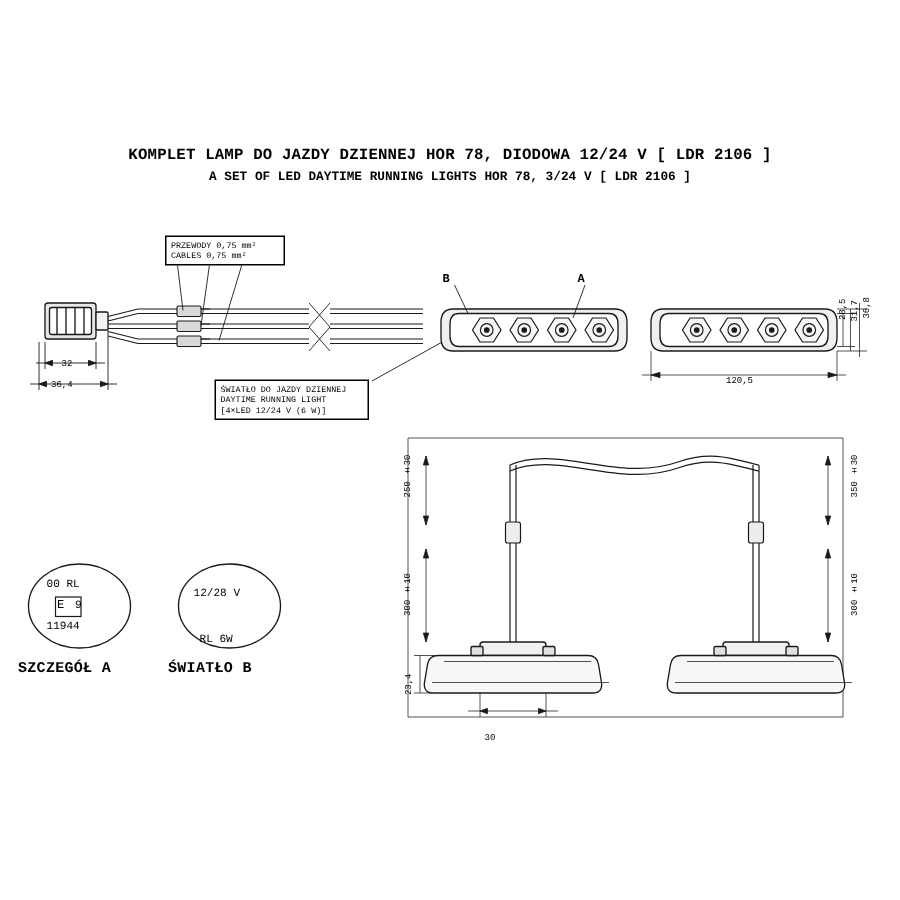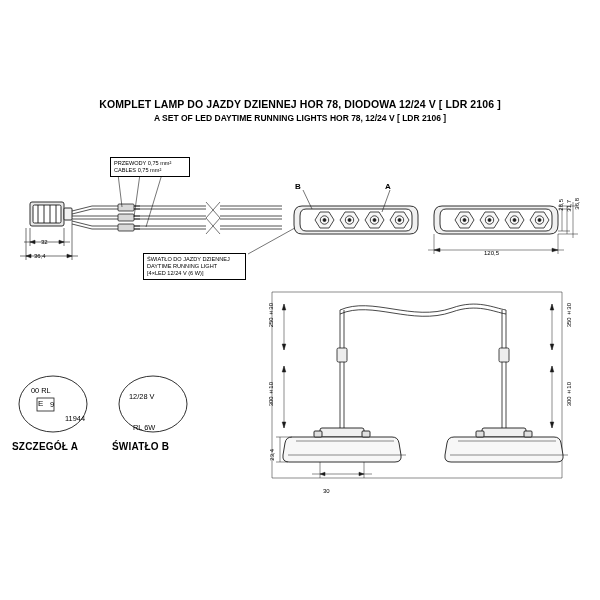--- a/index.html
+++ b/index.html
@@ -5,21 +5,21 @@
   html, body {
     margin: 0;
     padding: 0;
     background: #ffffff;
   }
   #page {
     position: relative;
     width: 600px;
     height: 600px;
     background: #ffffff;
-    font-family: Liberation Sans, sans-serif;
+    font-family: Liberation Mono, monospace;
     color: #000000;
     overflow: hidden;
   }
   .abs { position: absolute; }
   .ttl1 {
     left: 0; right: 0; top: 98px;
     text-align: center;
     font-size: 10.5px;
     font-weight: bold;
     letter-spacing: 0.1px;
@@ -47,21 +47,21 @@
   .lbl-big { font-size: 8px; font-weight: bold; }
   .lbl-med { font-size: 7.4px; }
   .det-title { font-size: 10px; font-weight: bold; letter-spacing: .2px; }
 </style>
 </head>
 <body>
 
 <div id="page">
 
   <div class="abs ttl1">KOMPLET LAMP DO JAZDY DZIENNEJ HOR 78, DIODOWA 12/24 V [ LDR 2106 ]</div>
-  <div class="abs ttl2">A SET OF LED DAYTIME RUNNING LIGHTS HOR 78, 12/24 V [ LDR 2106 ]</div>
+  <div class="abs ttl2">A SET OF LED DAYTIME RUNNING LIGHTS HOR 78, 3/24 V [ LDR 2106 ]</div>
 
   <div class="abs" style="left:20px; top:150px;">
     <svg width="270" height="130" viewBox="0 0 270 130">
 
       <g stroke="#1a1a1a" fill="none" stroke-width="0.9">
         <rect x="10" y="52" width="34" height="24" rx="2" fill="#e8e8e8"></rect>
         <rect x="13" y="55" width="28" height="18" rx="1.5" fill="#ffffff"></rect>
         <line x1="18" y1="55" x2="18" y2="73"></line>
         <line x1="24" y1="55" x2="24" y2="73"></line>
         <line x1="30" y1="55" x2="30" y2="73"></line>
@@ -331,21 +331,21 @@
 
   <div class="abs" style="left:10px; top:372px;">
     <svg width="86" height="64" viewBox="0 0 86 64">
       <ellipse cx="43" cy="32" rx="34" ry="28" stroke="#1a1a1a" fill="#ffffff" stroke-width="0.9"></ellipse>
       <rect x="27" y="26" width="17" height="13" stroke="#1a1a1a" fill="none" stroke-width="0.8"></rect>
     </svg>
   </div>
   <div class="abs lbl-med" style="left:31px; top:386px;text-align:center;">00 RL</div>
   <div class="abs" style="left:38px; top:399px; font-size:8px;">E</div>
   <div class="abs" style="left:50px; top:400px; font-size:7.5px;">9</div>
-  <div class="abs lbl-med" style="left:31px; top:414px;margin-left:34px;">11944</div>
+  <div class="abs lbl-med" style="left:31px; top:414px;">11944</div>
   <div class="abs det-title" style="left:12px; top:441px;">SZCZEGÓŁ A</div>
 
   <div class="abs" style="left:110px; top:372px;">
     <svg width="86" height="64" viewBox="0 0 86 64">
       <ellipse cx="43" cy="32" rx="34" ry="28" stroke="#1a1a1a" fill="#ffffff" stroke-width="0.9"></ellipse>
     </svg>
   </div>
   <div class="abs lbl-med" style="left:129px; top:392px;">12/28 V</div>
   <div class="abs lbl-med" style="left:133px; top:423px;">RL 6W</div>
   <div class="abs det-title" style="left:112px; top:441px;">ŚWIATŁO B</div>

